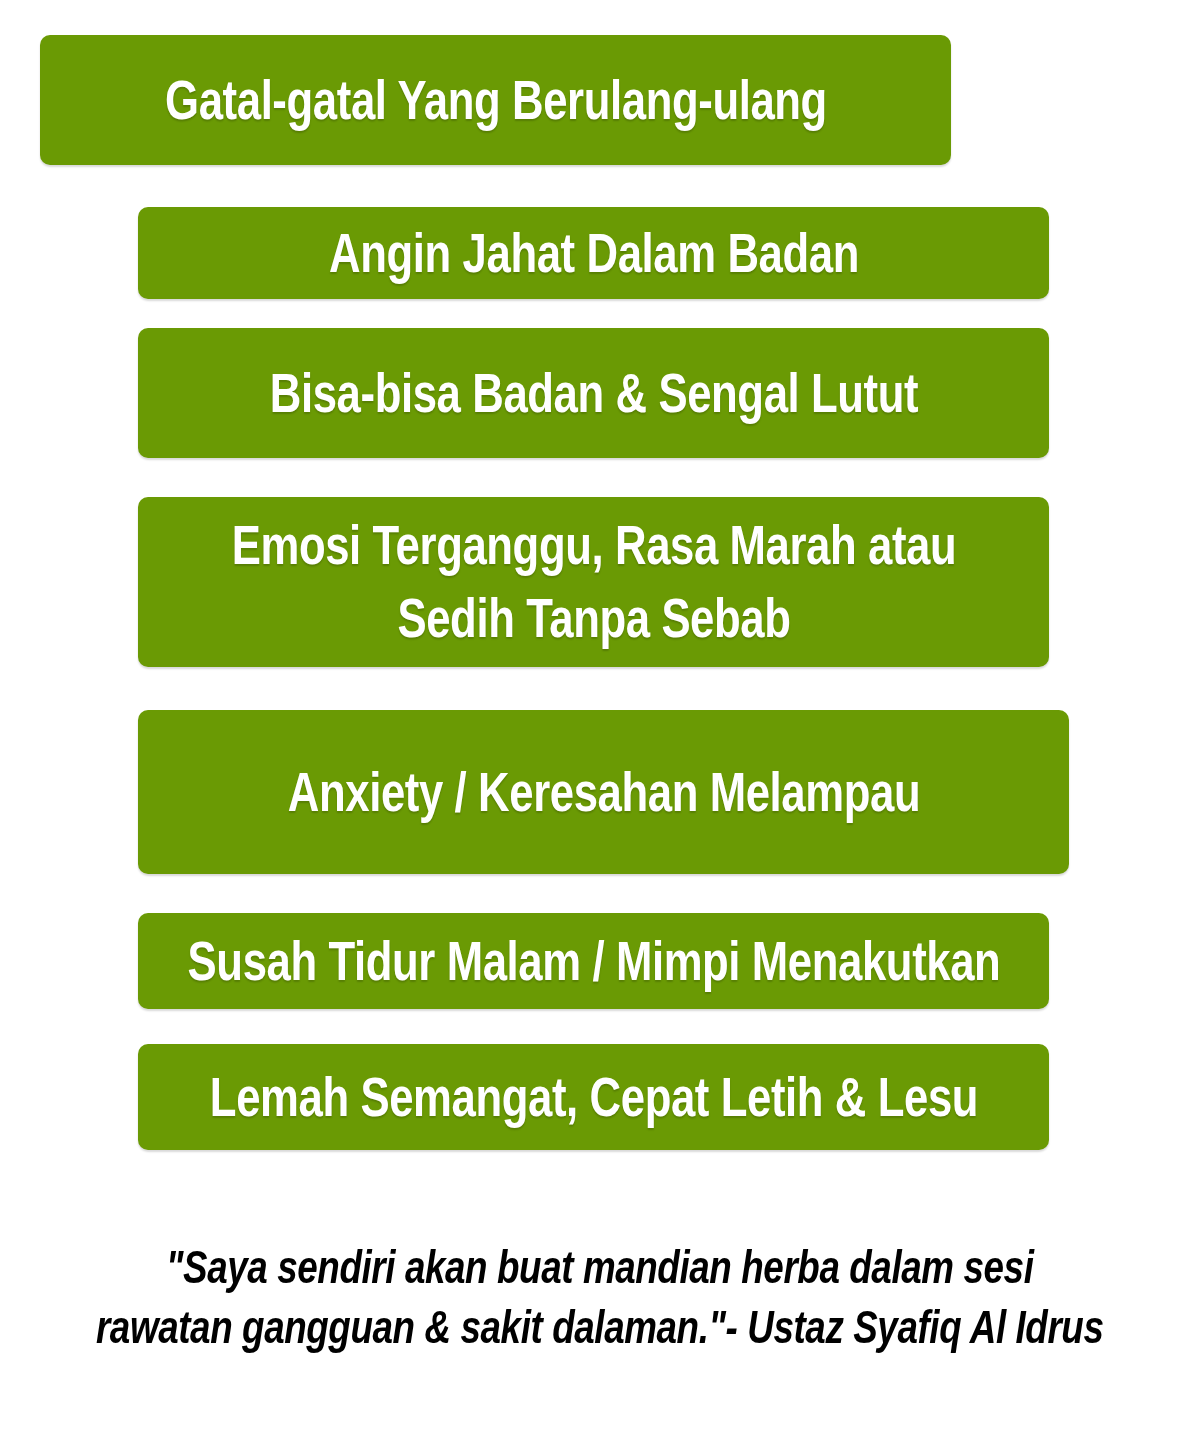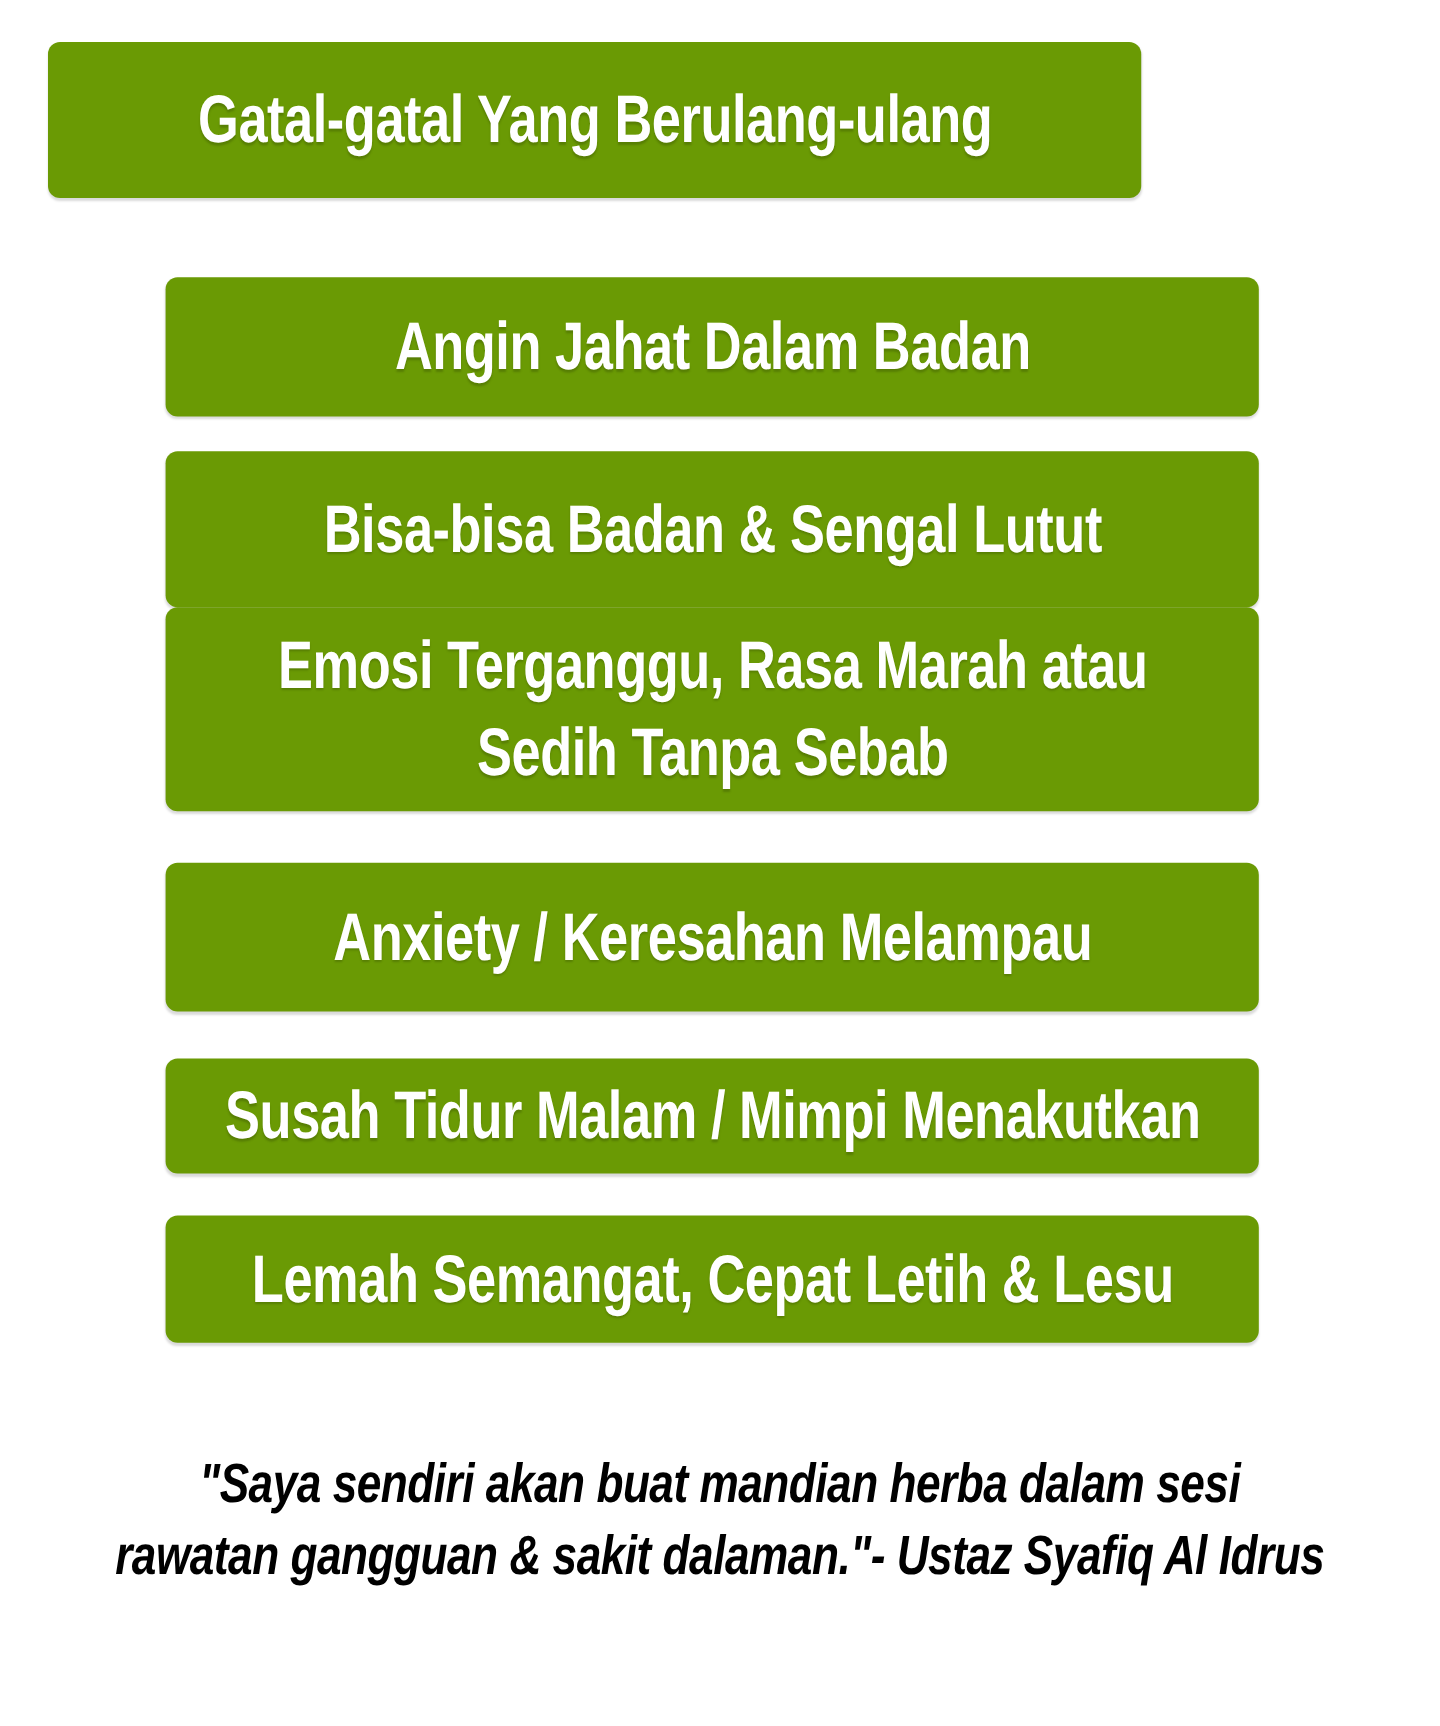--- a/index.html
+++ b/index.html
@@ -34,24 +34,24 @@
     white-space: pre;
     text-align: center;
     font-weight: bold;
     font-size: 56px;
     line-height: 1.3;
     letter-spacing: -0.5px;
     color: var(--text-white, #ffffff);
     text-shadow: 0 2px 2px rgba(0, 0, 0, 0.18);
   }
   .b1 { margin-top: 35px; height: 130px; margin-left: 40px; }
-  .b2 { margin-top: 66px; height: 116px; }
+  .b2 { margin-top: 42px; height: 92px; }
   .b3 { margin-top: 29px; height: 130px; }
-  .b4 { height: 170px; }
-  .b5 { margin-top: 43px; height: 124px; }
+  .b4 { margin-top: 39px; height: 170px; }
+  .b5 { margin-top: 43px; height: 164px; padding-left: 20px; }
   .b6 { margin-top: 39px; height: 96px; }
   .b7 { margin-top: 35px; height: 106px; }
   .quote {
     margin-top: 88px;
     width: 1600px;
     margin-left: -200px;
     text-align: center;
   }
   .quote-text {
     display: inline-block;

